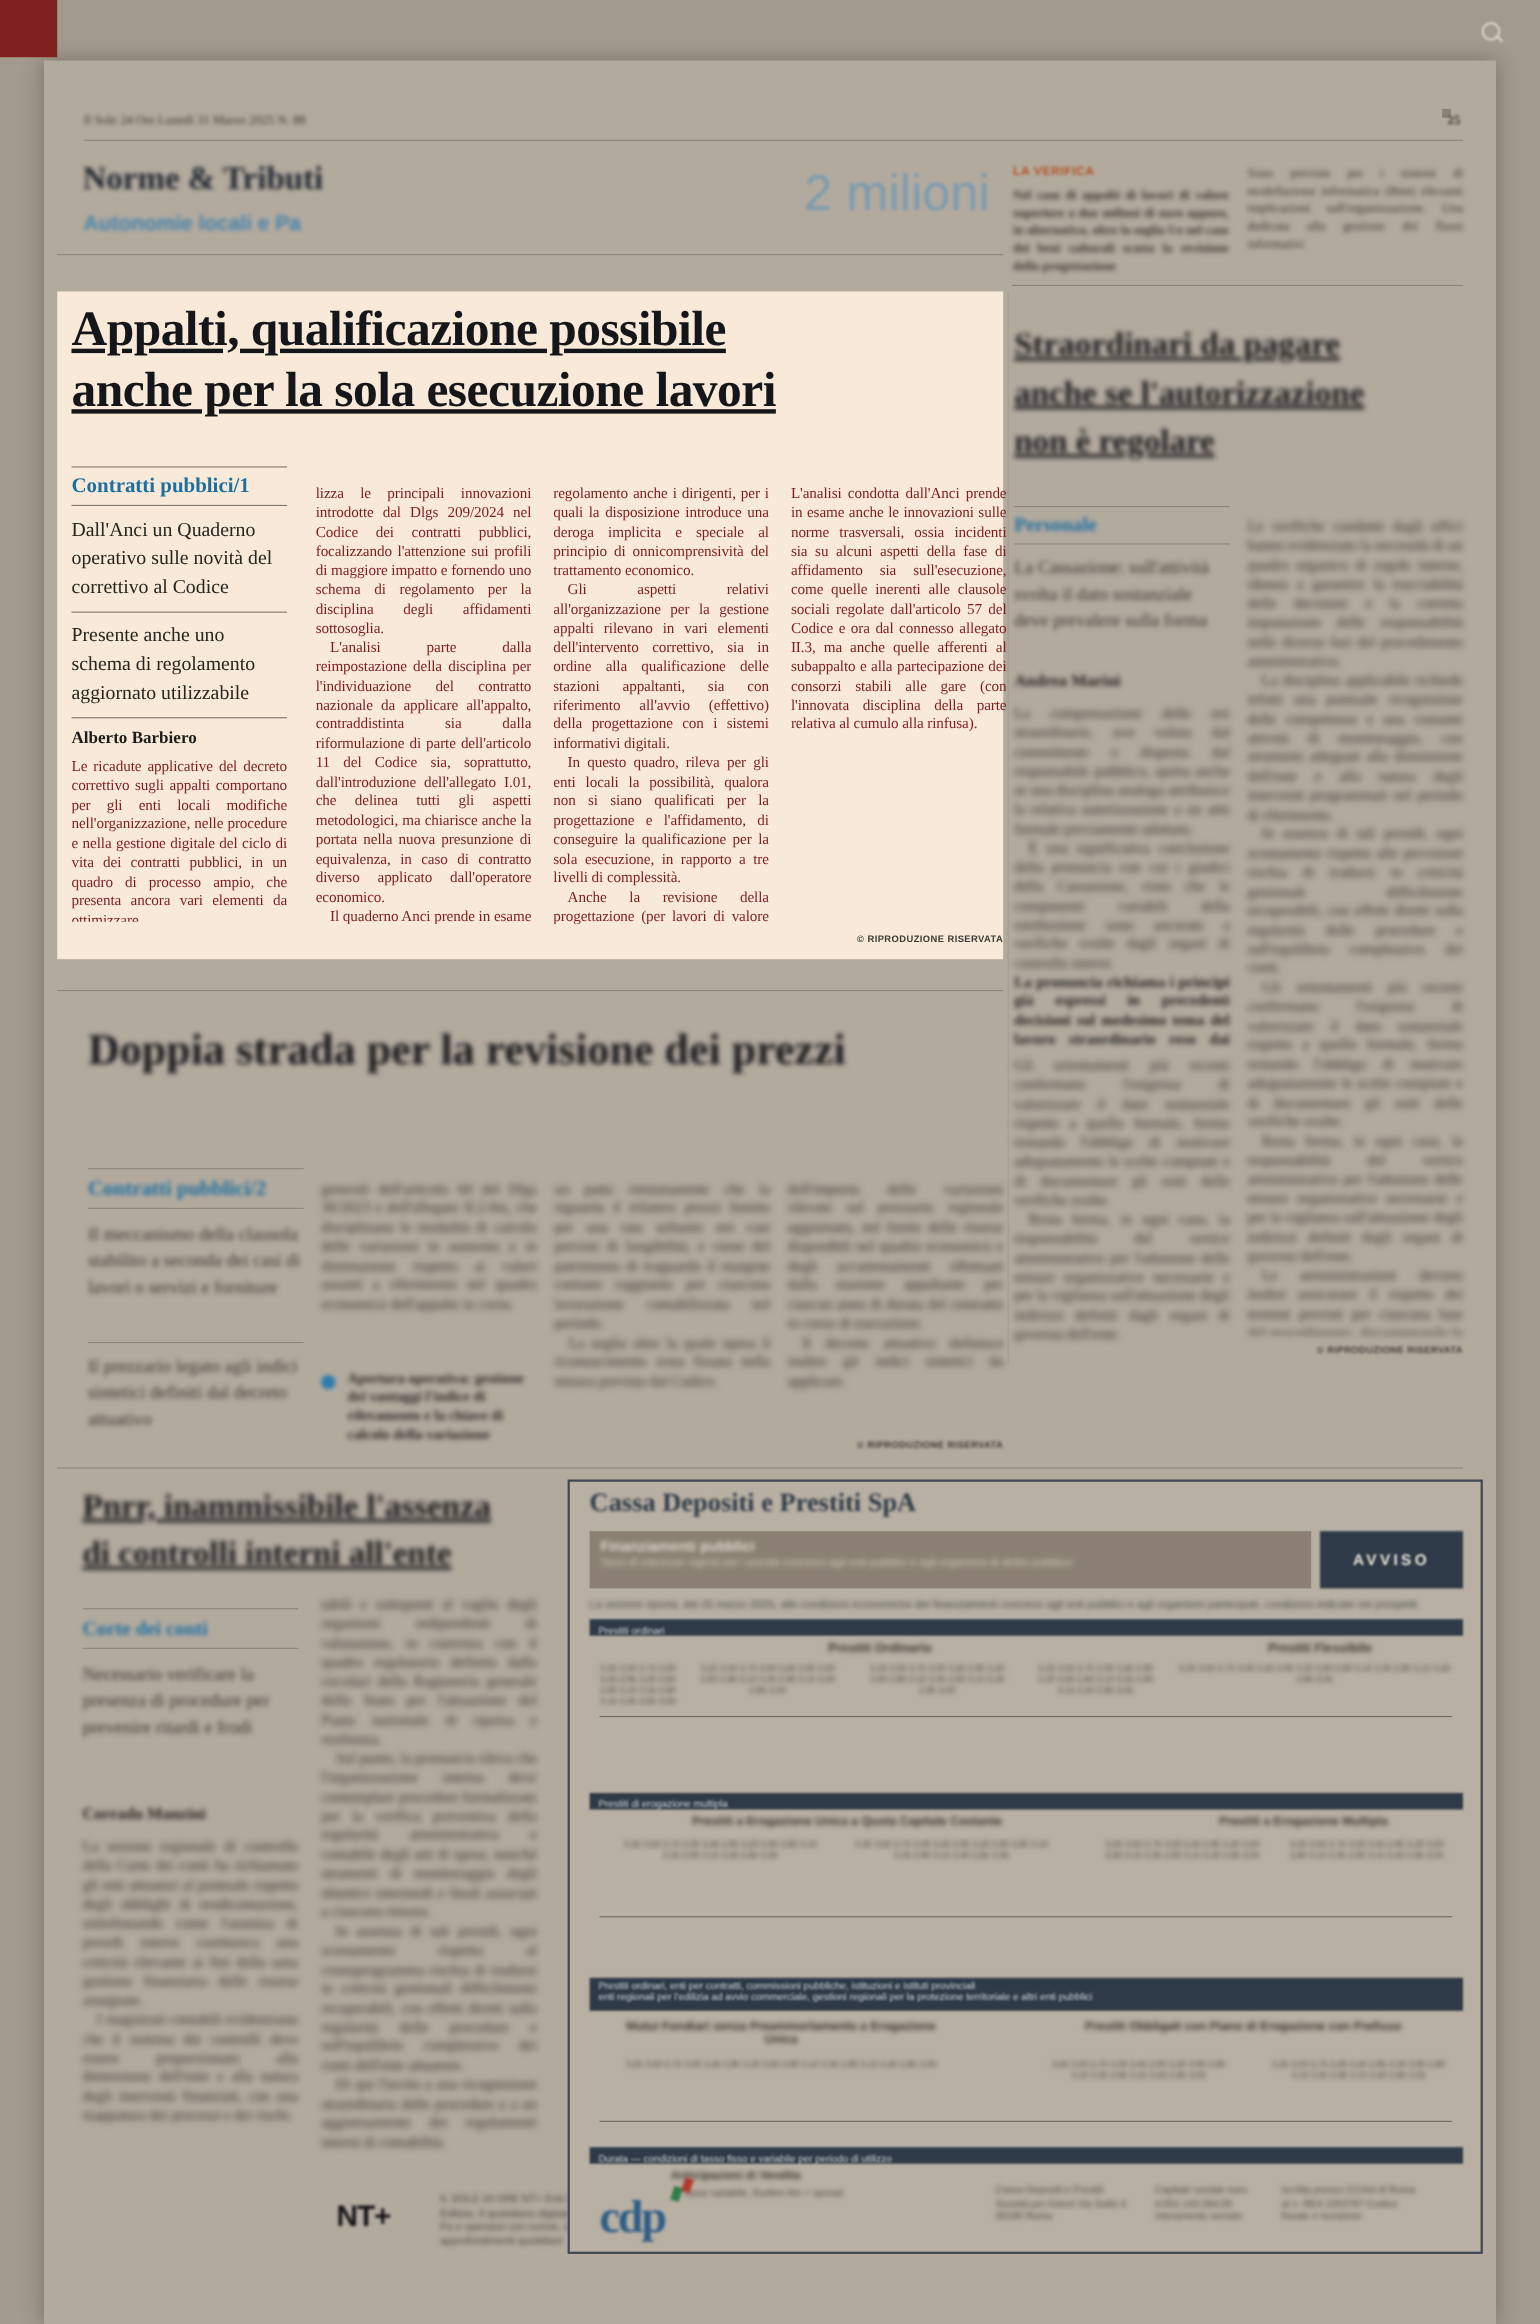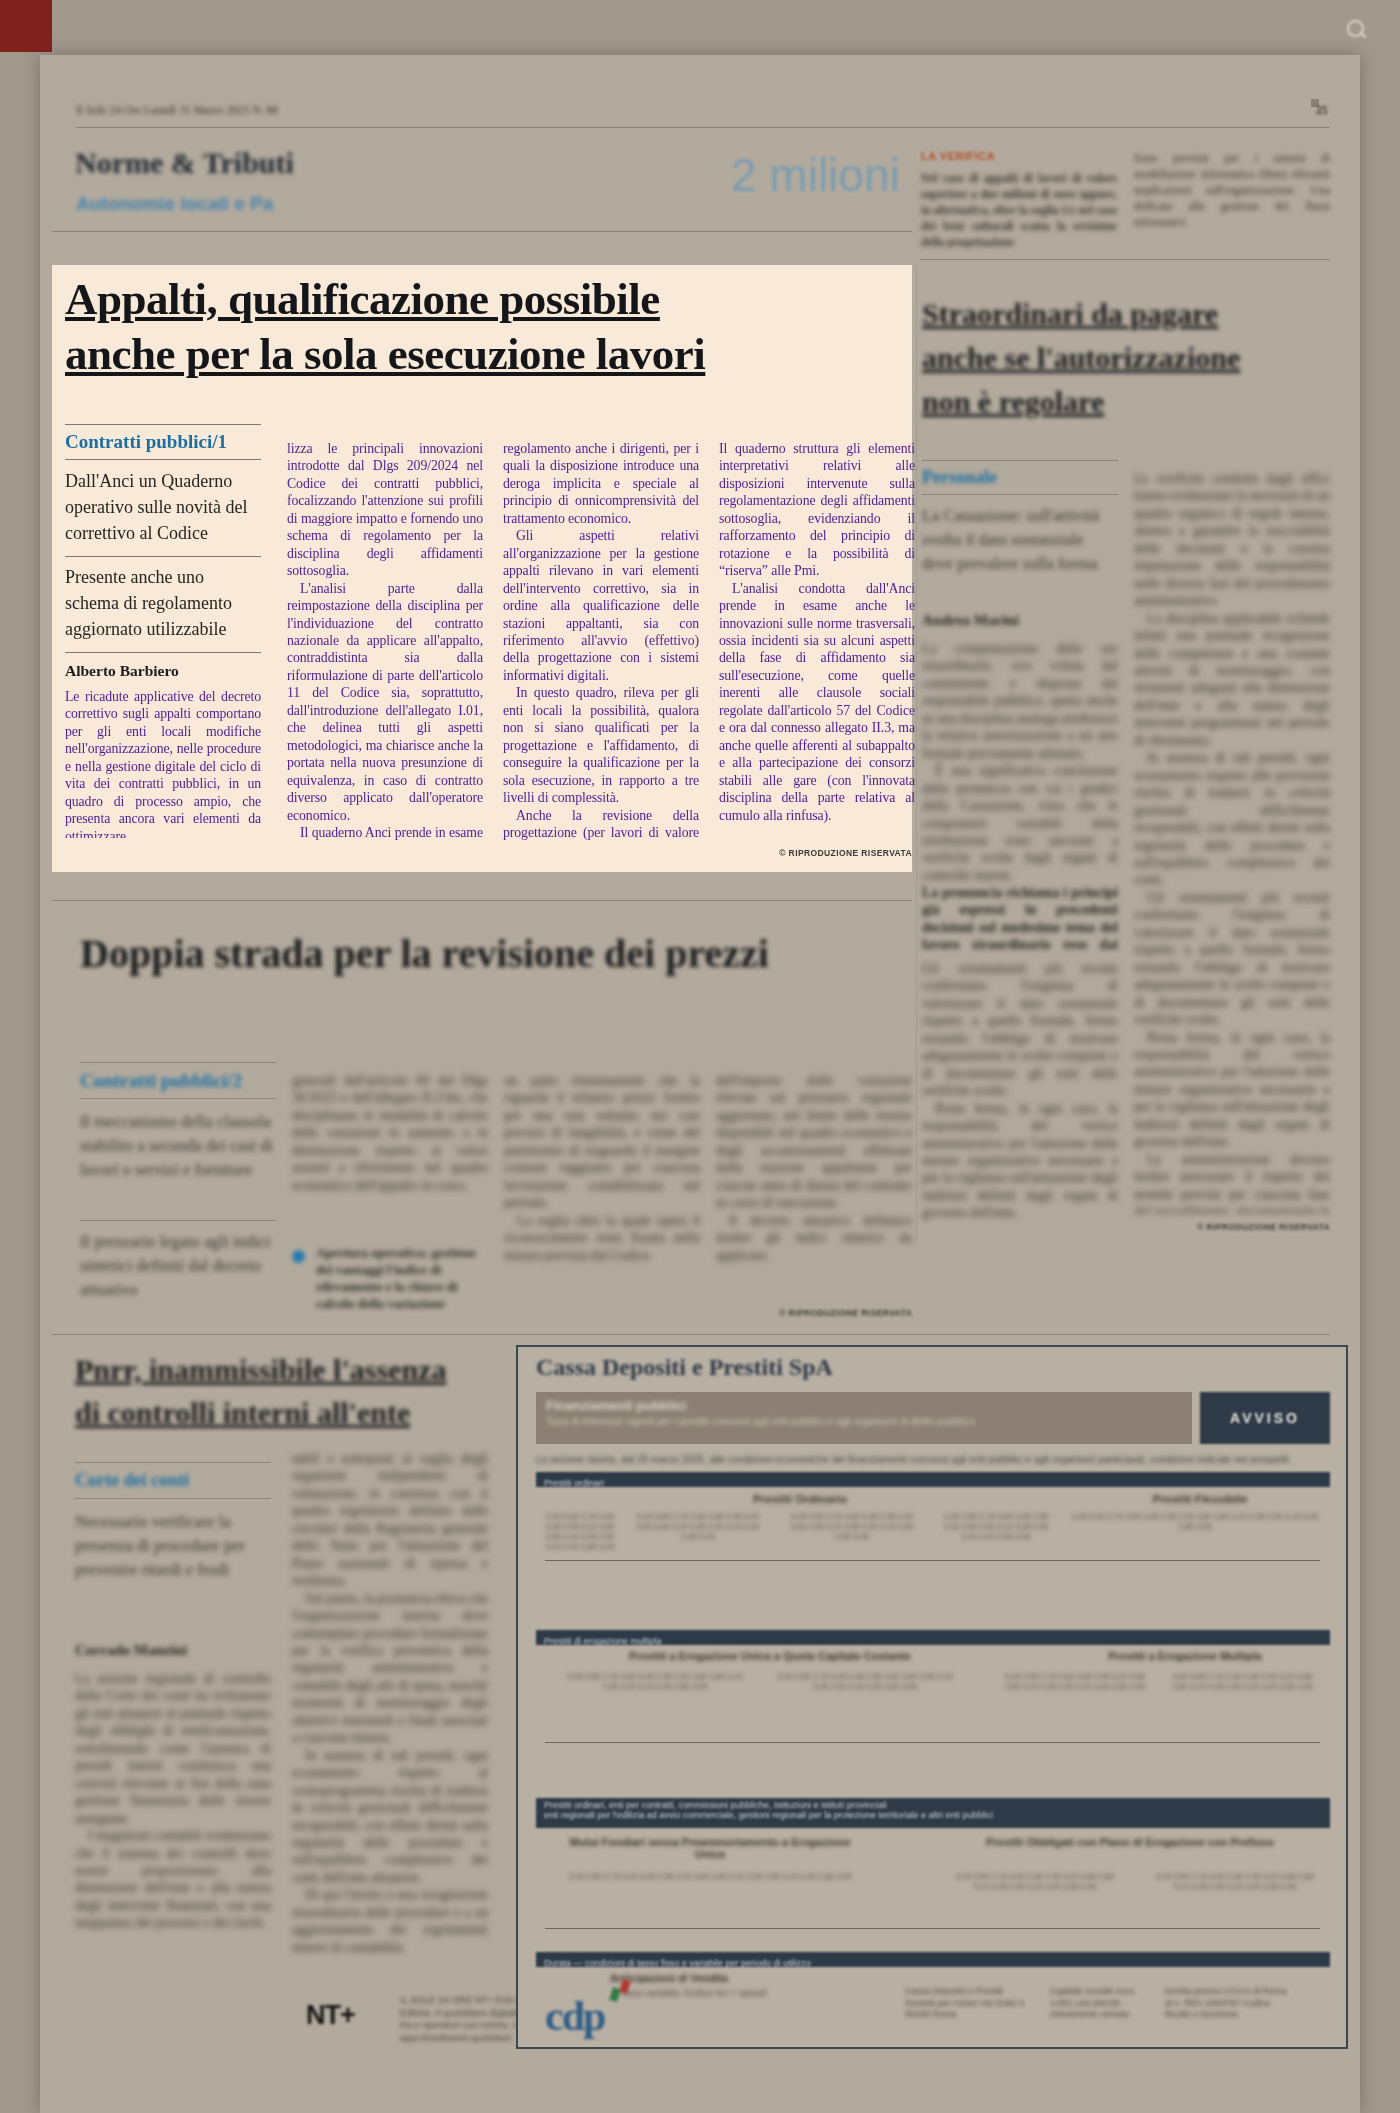--- a/index.html
+++ b/index.html
@@ -8,21 +8,21 @@
   .ser{font-family:"Liberation Serif",serif;}
   .sans{font-family:"Liberation Sans",sans-serif;}
   .jus{text-align:justify;hyphens:auto;}
   .colbox{overflow:hidden;}
   .rule{background:#8d8478;height:1px;}
   .vrule{background:#a59c90;width:1px;}
   .b12{filter:blur(1.2px);} .b15{filter:blur(1.5px);} .b2{filter:blur(2px);}
   .b23{filter:blur(2.3px);} .b26{filter:blur(2.6px);} .b3{filter:blur(3px);}
   .kick{color:#1c6fa0;font-weight:bold;}
   .pre{white-space:pre-line;text-decoration:underline;}
-  .bodytxt{font-size:13.8px;line-height:17.45px;color:#4c1d95;letter-spacing:-0.1px;}
+  .bodytxt{font-size:13.8px;line-height:17.45px;color:#7f1d1d;letter-spacing:-0.1px;}
   .bodytxt p{margin:0;}
   .bodytxt p + p{text-indent:13px;}
   .blurtxt{color:#3a352e;}
   .sf{font-size:18px;line-height:26px;color:#26251f;}
   .page{background:#b3aa9e;box-shadow:0 0 18px rgba(40,35,28,.35);}
   .cream{background:#f8e9d8;}
   .navybar{background:#2e3a47;}
   .cl{font-family:"Liberation Sans",sans-serif;font-size:8px;line-height:10px;color:#46413a;text-align:center;overflow:hidden;}
   .copy{font-family:"Liberation Sans",sans-serif;font-size:8.5px;font-weight:bold;letter-spacing:.4px;color:#3c3a35;text-align:right;}
 </style>
@@ -77,21 +77,20 @@
     <p>L'analisi parte dalla reimpostazione della disciplina per l'individuazione del contratto nazionale da applicare all'appalto, contraddistinta sia dalla riformulazione di parte dell'articolo 11 del Codice sia, soprattutto, dall'introduzione dell'allegato I.01, che delinea tutti gli aspetti metodologici, ma chiarisce anche la portata nella nuova presunzione di equivalenza, in caso di contratto diverso applicato dall'operatore economico.</p>
     <p>Il quaderno Anci prende in esame le significative innovazioni introdotte dal decreto correttivo nella parte del Codice che regola gli incentivi per le funzioni tecniche, evidenziando la portata delle modifiche per l'estensione della platea dei soggetti interessati, in quanto ora</p>
   </div>
 <div class="abs ser bodytxt jus colbox" style="left:503px;top:440px;width:196px;height:400px;">
     <p>regolamento anche i dirigenti, per i quali la disposizione introduce una deroga implicita e speciale al principio di onnicomprensività del trattamento economico.</p>
     <p>Gli aspetti relativi all'organizzazione per la gestione appalti rilevano in vari elementi dell'intervento correttivo, sia in ordine alla qualificazione delle stazioni appaltanti, sia con riferimento all'avvio (effettivo) della progettazione con i sistemi informativi digitali.</p>
     <p>In questo quadro, rileva per gli enti locali la possibilità, qualora non si siano qualificati per la progettazione e l'affidamento, di conseguire la qualificazione per la sola esecuzione, in rapporto a tre livelli di complessità.</p>
     <p>Anche la revisione della progettazione (per lavori di valore superiore a due milioni di euro o alla soglia Ue per i beni culturali) con i sistemi di modellazione informatica (Bim) presenta rilevanti implicazioni organizzative, a partire dalla gestione dei flussi informativi con figure specifiche.</p>
   </div>
 <div class="abs ser bodytxt jus colbox" style="left:719px;top:440px;width:196px;height:400px;">
-    <p>Il quaderno struttura gli elementi interpretativi relativi alle disposizioni intervenute sulla regolamentazione degli affidamenti sottosoglia, evidenziando il rafforzamento del principio di rotazione e la possibilità di “riserva” alle Pmi.</p>
     <p>L'analisi condotta dall'Anci prende in esame anche le innovazioni sulle norme trasversali, ossia incidenti sia su alcuni aspetti della fase di affidamento sia sull'esecuzione, come quelle inerenti alle clausole sociali regolate dall'articolo 57 del Codice e ora dal connesso allegato II.3, ma anche quelle afferenti al subappalto e alla partecipazione dei consorzi stabili alle gare (con l'innovata disciplina della parte relativa al cumulo alla rinfusa).</p>
   </div>
 <div class="abs copy" style="left:719px;top:848px;width:193px;">© RIPRODUZIONE RISERVATA</div>
 
 <div class="abs vrule" style="left:916px;top:265px;height:975px;"></div>
 
 <div class="abs ser pre b23" style="left:922px;top:292px;width:408px;font-size:30px;line-height:44px;font-weight:bold;color:#17181a;">Straordinari da pagare
 anche se l'autorizzazione
 non è regolare</div>
 

